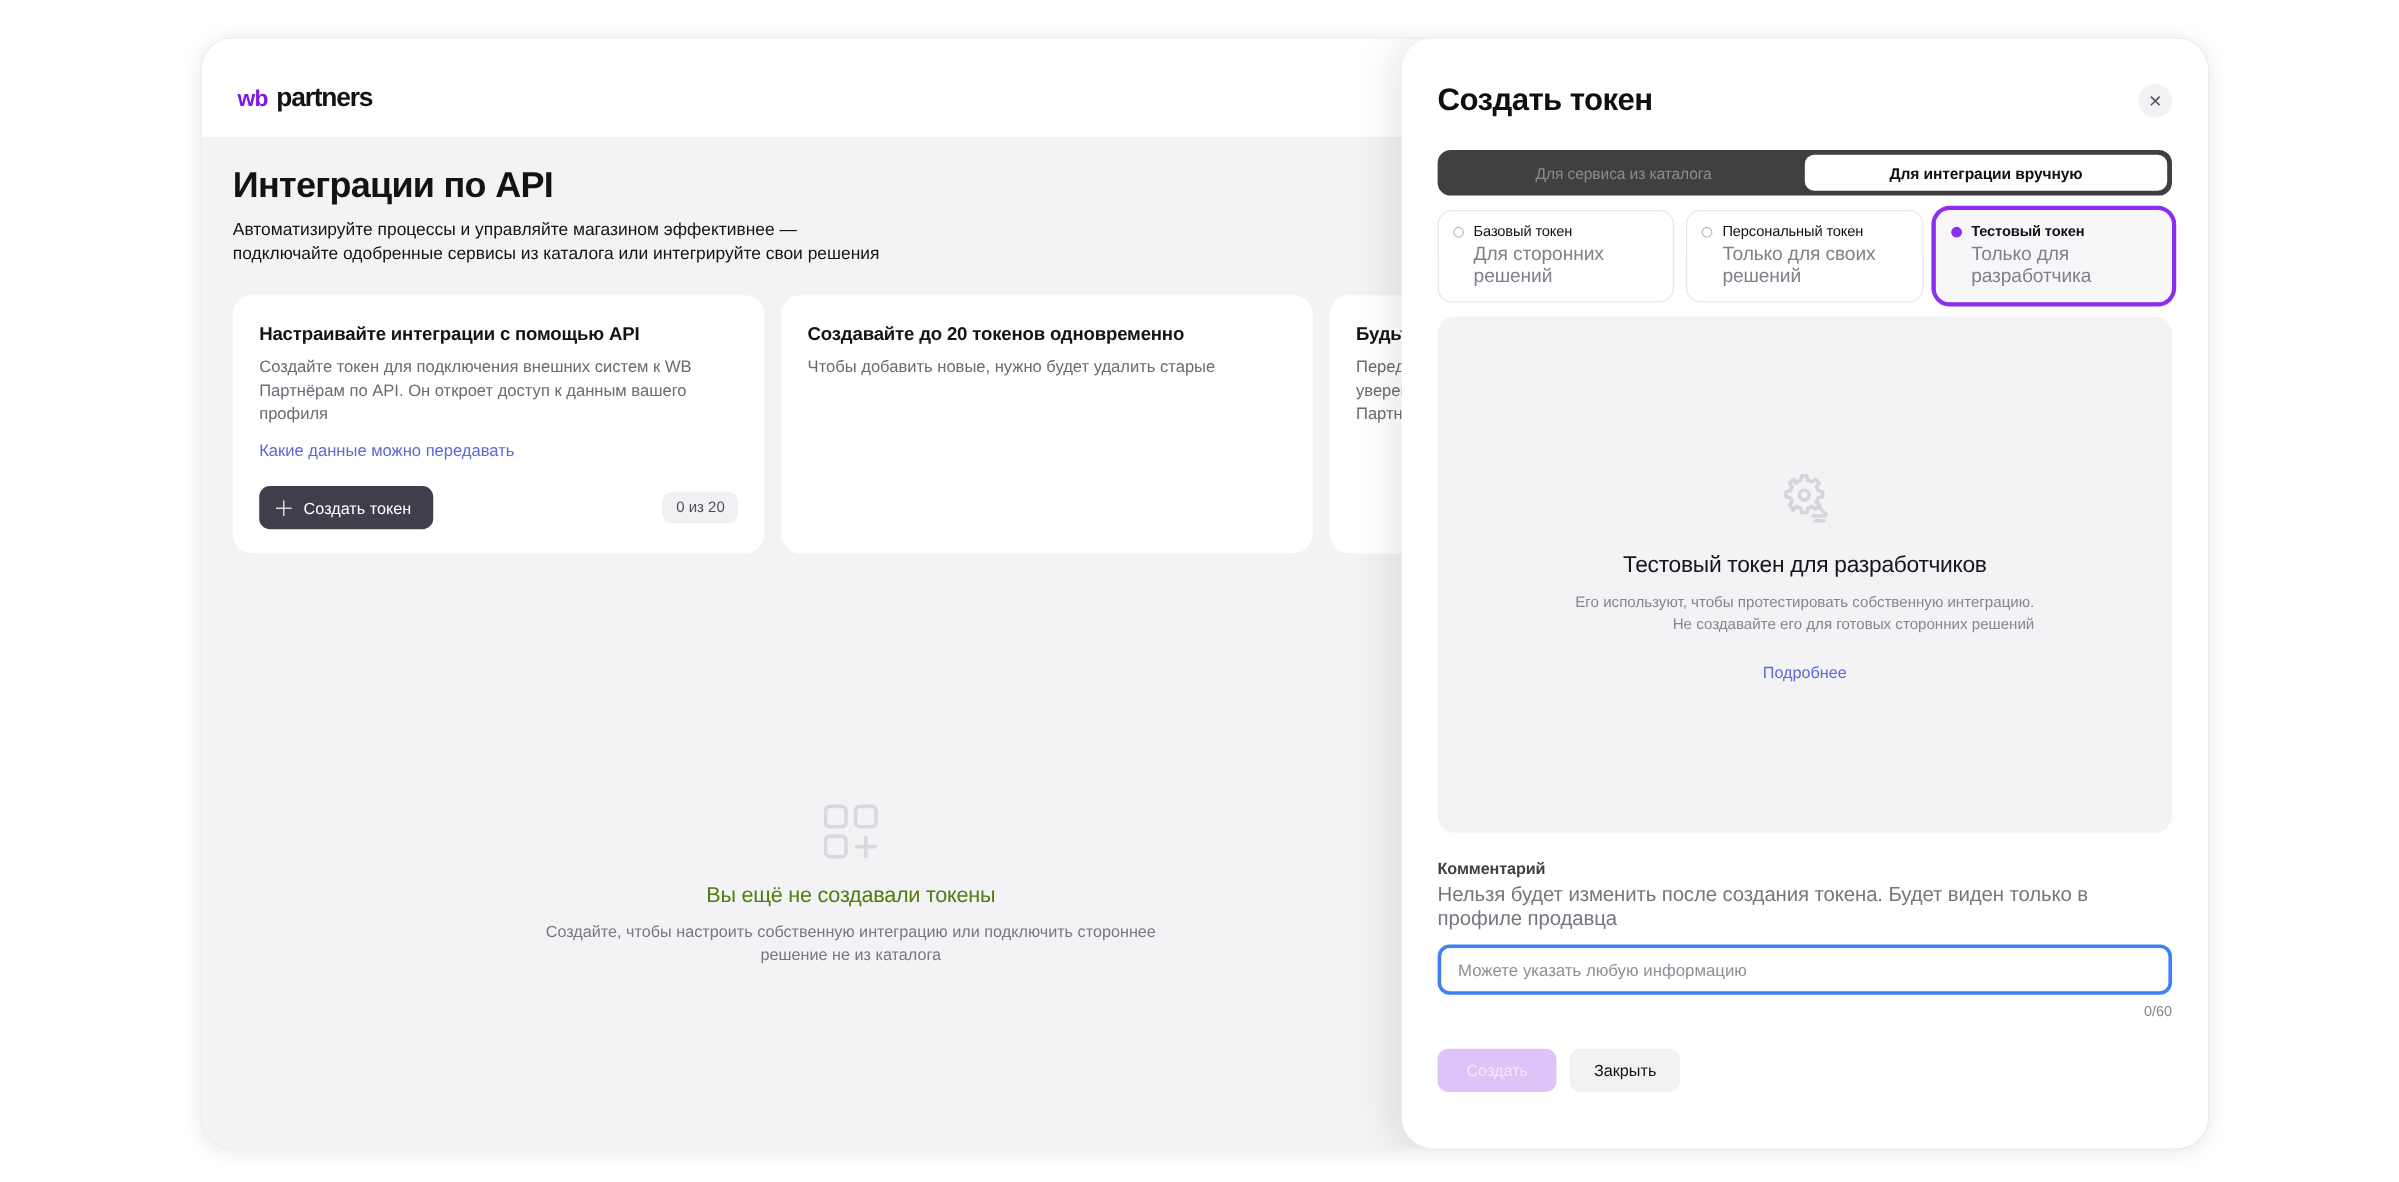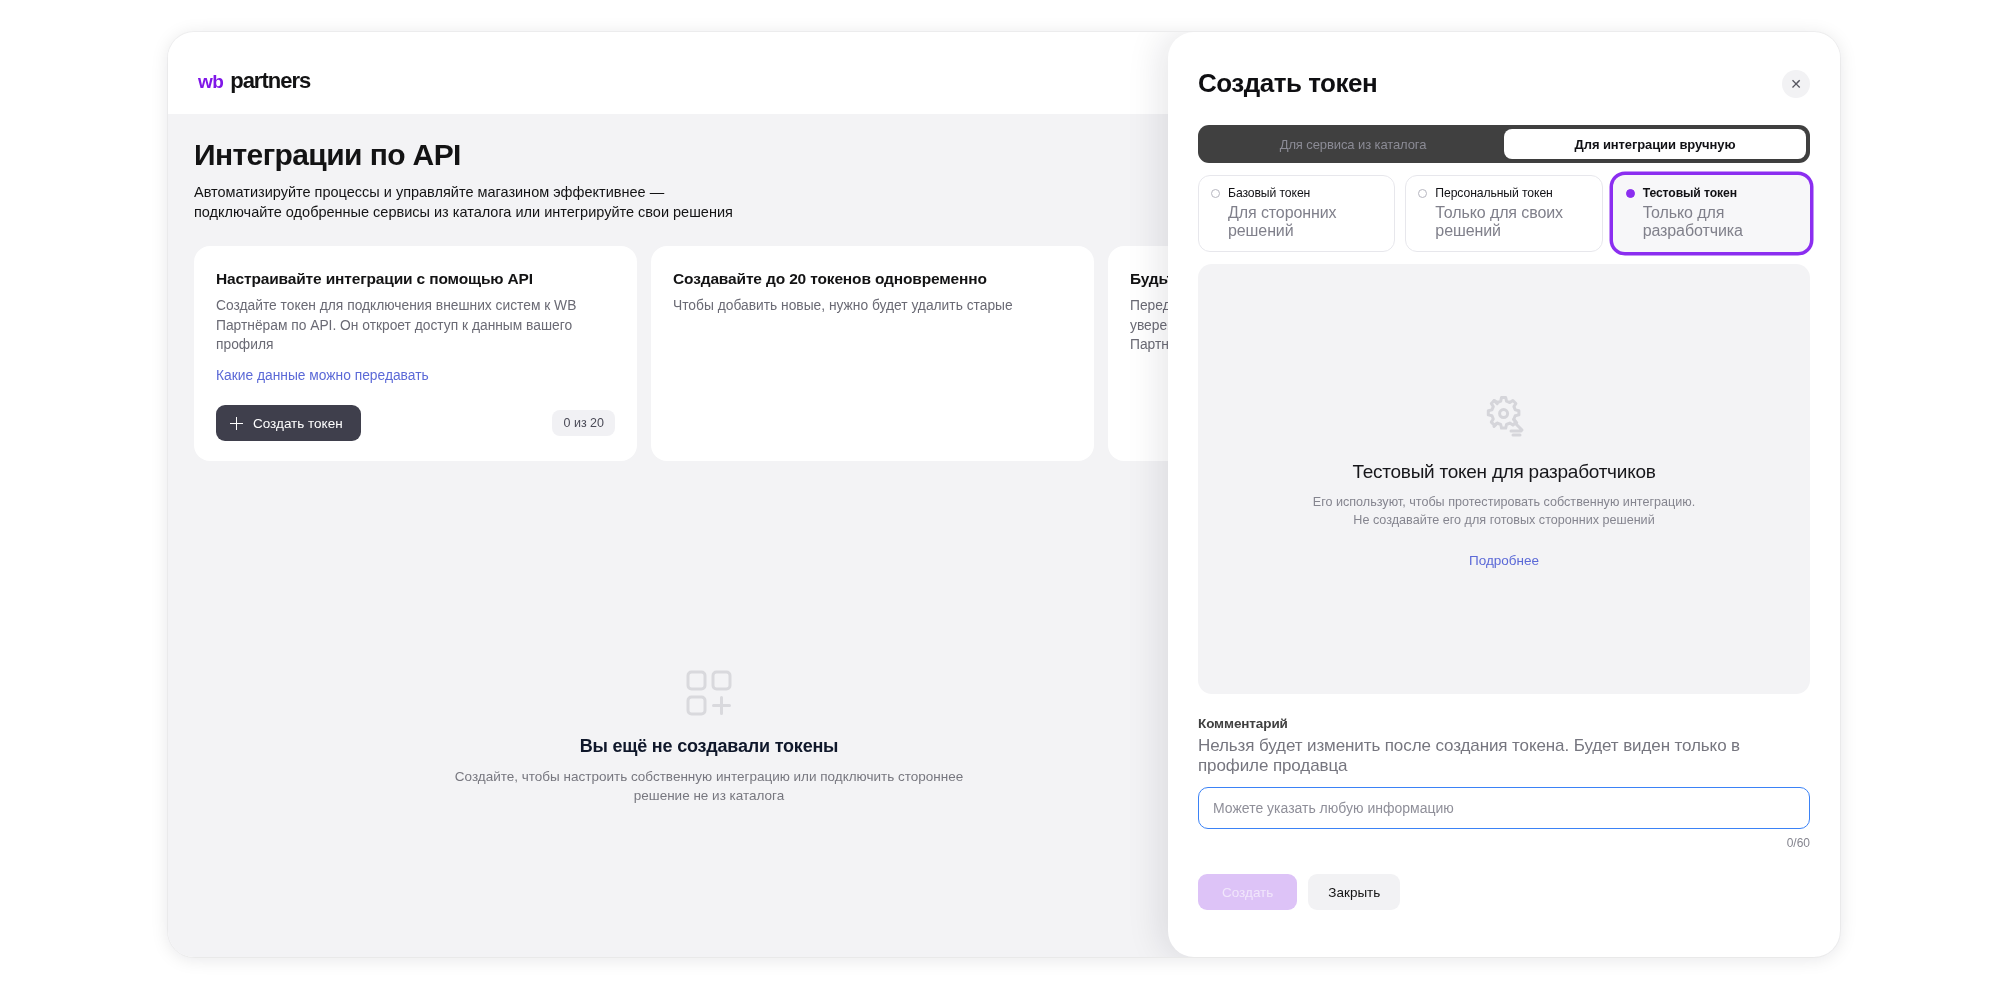--- a/index.html
+++ b/index.html
@@ -110,21 +110,21 @@
   }
 
   
   .empty-state {
     position:absolute;
     left: 26px; top: 560px; width: 1030px;
     text-align:center;
   }
   .empty-icon { margin: 0 auto 20px auto; width:46px; height:46px; }
   .empty-title {
-    font-size:18px; font-weight:700; color:#0f172a; letter-spacing:-0.2px;
+    font-size:18px; font-weight:400; color:#4d7c0f; letter-spacing:-0.2px;
   }
   .empty-desc {
     margin-top:10px; font-size:13.5px; line-height:19px; color:#77777f;
     max-width: 530px; margin-left:auto; margin-right:auto;
   }
 
   
   .modal {
     position:absolute;
     right: 0px; top: 0px;
@@ -190,21 +190,21 @@
     font-size:16px; color:#80808b; letter-spacing:-0.1px;
   }
 
   
   .panel-body {
     margin-top: 12px;
     background:#f3f3f5; border-radius:14px;
     flex: 0 0 auto; height: 430px;
     display:flex; flex-direction:column;
     align-items:center; justify-content:center;
-    text-align:center; padding: 0 50px;
+    text-align:right; padding: 0 50px;
   }
   .panel-body .gear { margin-bottom:18px; }
   .panel-title {
     font-size:19px; font-weight:400; color:#16161a; letter-spacing:-0.25px;
   }
   .panel-desc {
     margin-top:10px; font-size:12.6px; line-height:18px; color:#85858f;
   }
   .panel-link {
     margin-top:24px; font-size:13.5px; color:#5b69d7; cursor:pointer;
@@ -213,21 +213,21 @@
   
   .comment-block { margin-top: 22px; }
   .comment-label {
     font-size:13.5px; font-weight:700; color:#404040; letter-spacing:-0.1px;
   }
   .comment-hint {
     margin-top:5px; font-size:17px; color:#76767f; letter-spacing:-0.1px;
   }
   .comment-input {
     margin-top:11px; width:100%; height:42px;
-    border:1px solid #3b82f6; border-radius:10px;
+    border:3px solid #3b82f6; border-radius:10px;
     padding: 0 14px; font-size:14px; color:#131314;
     font-family: inherit; background:#fff; outline:none;
   }
   .comment-input::placeholder { color:#8f8f99; }
   .char-count {
     margin-top:7px; text-align:right; font-size:12px; color:#85858f;
   }
 
   
   .modal-footer { margin-top: 24px; display:flex; gap:11px; }

